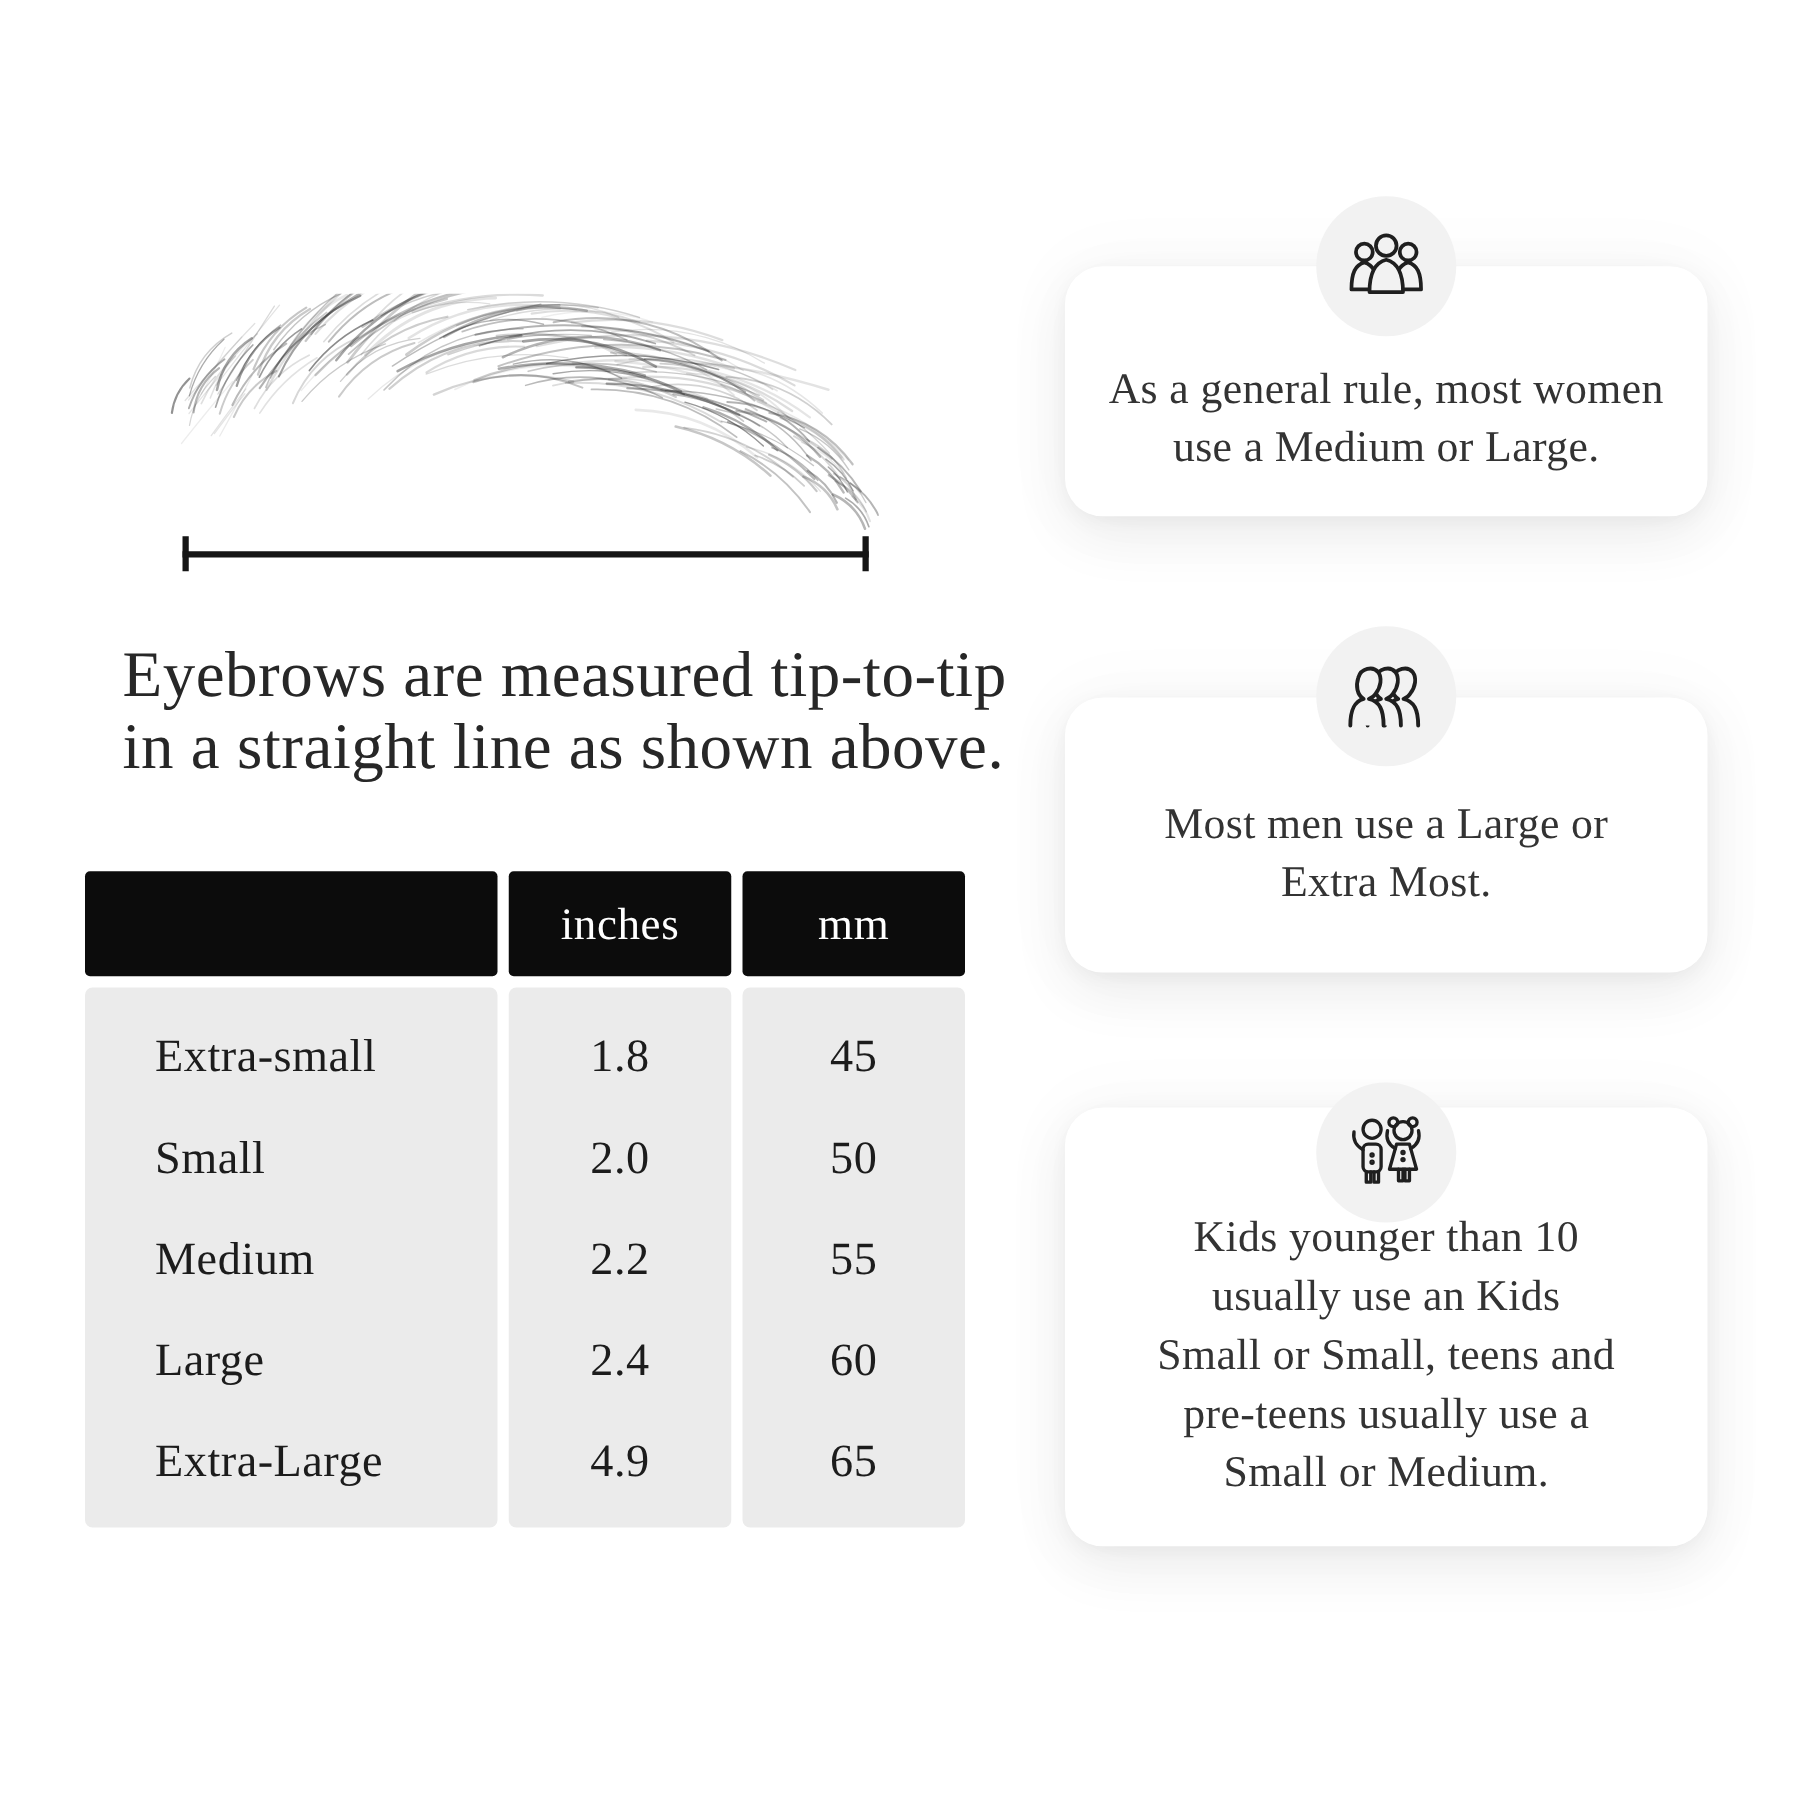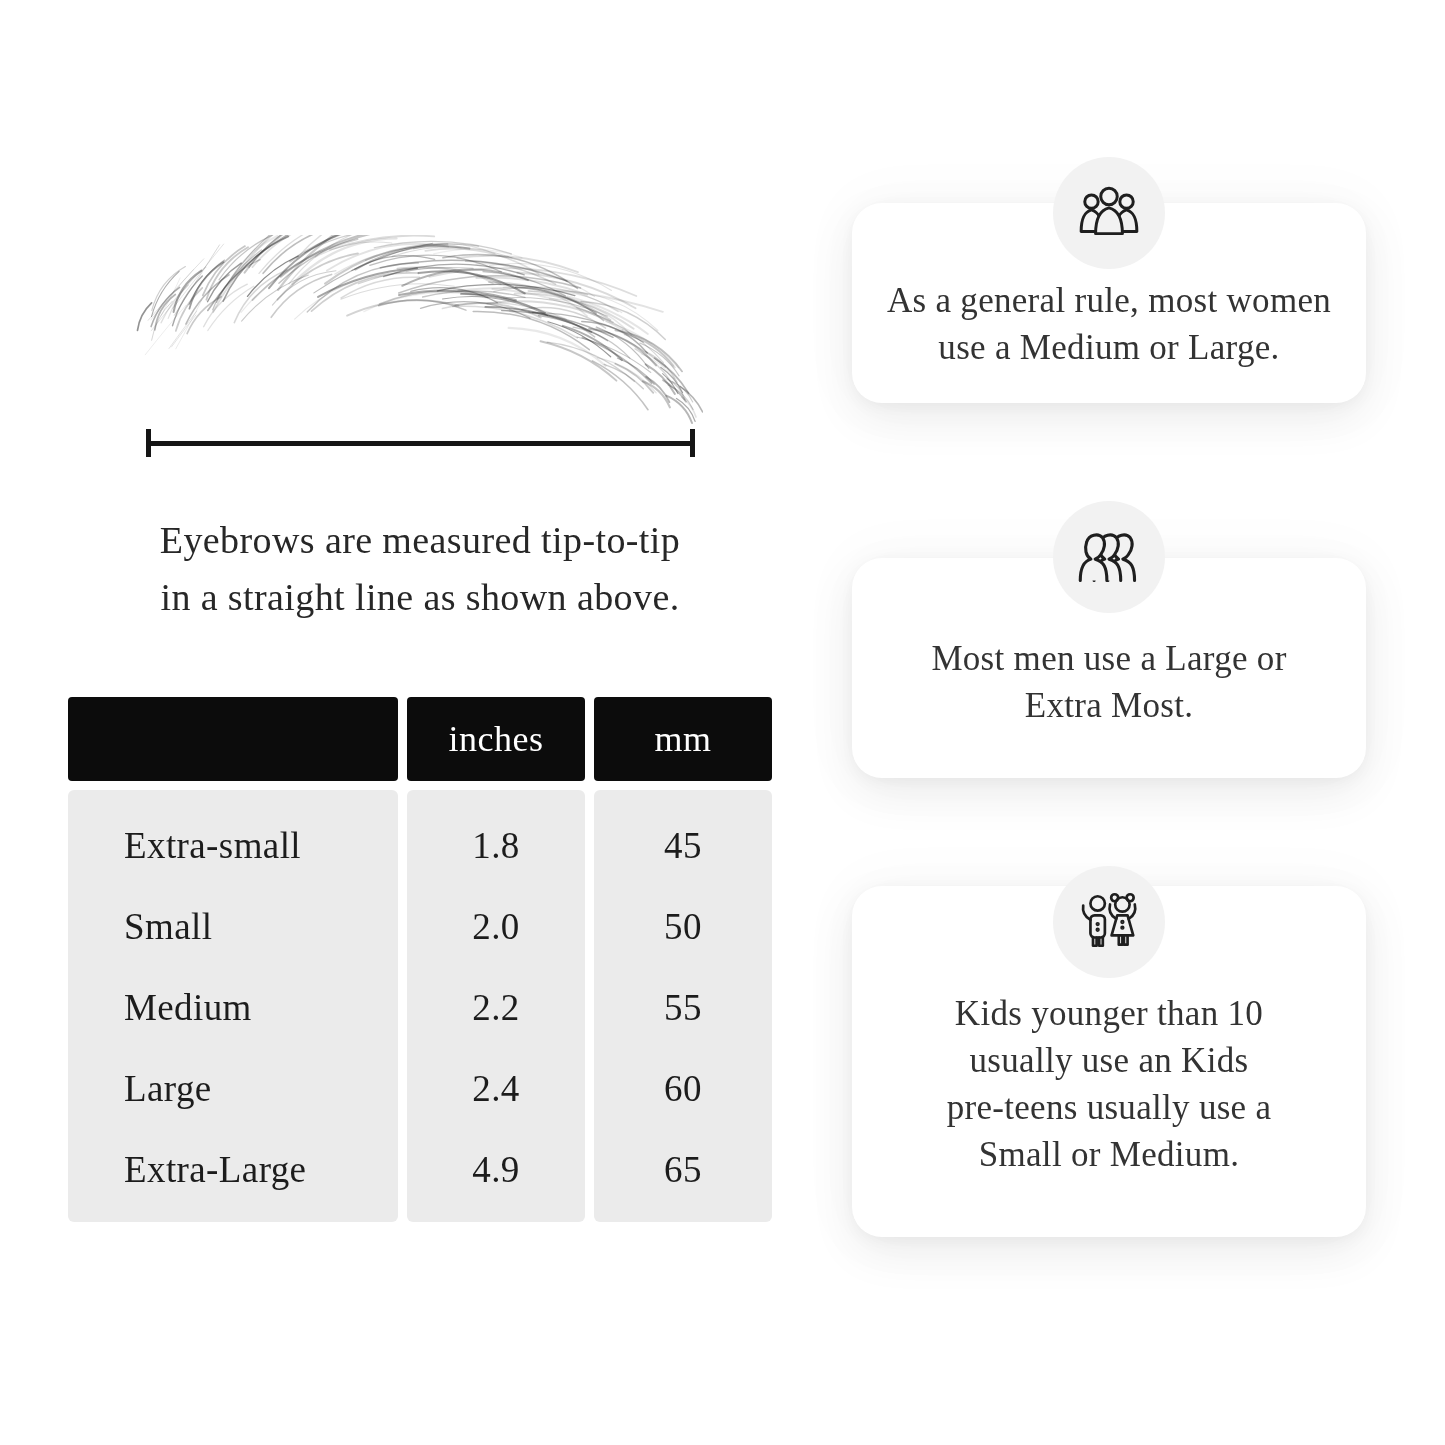--- a/index.html
+++ b/index.html
@@ -8,21 +8,21 @@
     font-family:"Liberation Serif","DejaVu Serif",serif;color:#1d1d1d;
   }
   
   .eyebrow-svg{position:absolute;left:118px;top:235px;width:585px;height:190px;}
   .measure-line{position:absolute;left:146px;top:441px;width:549px;height:5px;background:#151515;}
   .measure-tick{position:absolute;top:429px;width:5px;height:28px;background:#151515;}
   .tick-left{left:146px;}
   .tick-right{left:690px;}
   .caption{
     position:absolute;left:98px;top:512px;width:644px;text-align:center;
-    font-size:38px;line-height:57px;color:#272727;letter-spacing:.4px;
+    font-size:52px;line-height:57px;color:#272727;letter-spacing:.4px;
   }
   .caption div{white-space:nowrap;}
   
   .th-block{position:absolute;top:697px;height:84px;background:#0c0c0c;border-radius:4px;
     display:flex;align-items:center;justify-content:center;color:#ffffff;font-size:36px;letter-spacing:.5px;}
   .th-size{left:68px;width:330px;}
   .th-inches{left:407px;width:178px;}
   .th-mm{left:594px;width:178px;}
   .tb-block{position:absolute;top:790px;height:432px;background:#ebebeb;border-radius:6px;}
   .tb-size{left:68px;width:330px;}
@@ -32,21 +32,21 @@
   .t-row{display:flex;height:81px;align-items:center;font-size:37px;color:#1c1c1c;letter-spacing:.4px;}
   .c-size{width:330px;box-sizing:border-box;padding-left:56px;}
   .c-gap{width:9px;}
   .c-num{width:178px;text-align:center;}
   
   .card{
     position:absolute;left:852px;width:514px;background:#ffffff;border-radius:30px;
     box-shadow:0 16px 48px rgba(0,0,0,.065), 0 3px 14px rgba(0,0,0,.04), 0 0 60px 10px rgba(0,0,0,.025);
     display:flex;flex-direction:column;justify-content:center;align-items:center;box-sizing:border-box;
   }
-  .card-1{top:203px;height:200px;padding-top:42px;}
+  .card-1{top:213px;height:200px;padding-top:42px;}
   .card-2{top:558px;height:220px;padding-top:28px;}
   .card-3{top:886px;height:351px;padding-top:44px;}
   .card-text{font-size:35px;line-height:47px;color:#333333;text-align:center;letter-spacing:.3px;}
   .card-text div{white-space:nowrap;}
   .icon-circle{
     position:absolute;left:1053px;width:112px;height:112px;border-radius:50%;background:#f2f2f2;
     display:flex;align-items:center;justify-content:center;z-index:5;
   }
   .circle-1{top:157px;}
   .circle-2{top:501px;}
@@ -349,18 +349,19 @@
       <path d="M 41.5,42 L 41.5,51 L 45,51 L 45,42"></path>
       <path d="M 46.5,42 L 46.5,51 L 50,51 L 50,42"></path>
       <circle cx="45" cy="29" r="0.8" fill="#1f1f1f"></circle>
       <circle cx="45" cy="34.5" r="0.8" fill="#1f1f1f"></circle>
     </svg>
   </div>
   <div class="card card-3">
     <div class="card-text">
       <div>Kids younger than 10</div>
       <div>usually use an Kids</div>
+      <div>Small or Small, teens and</div>
       <div>pre-teens usually use a</div>
       <div>Small or Medium.</div>
     </div>
   </div>
 
 </div>
 
 </body></html>

